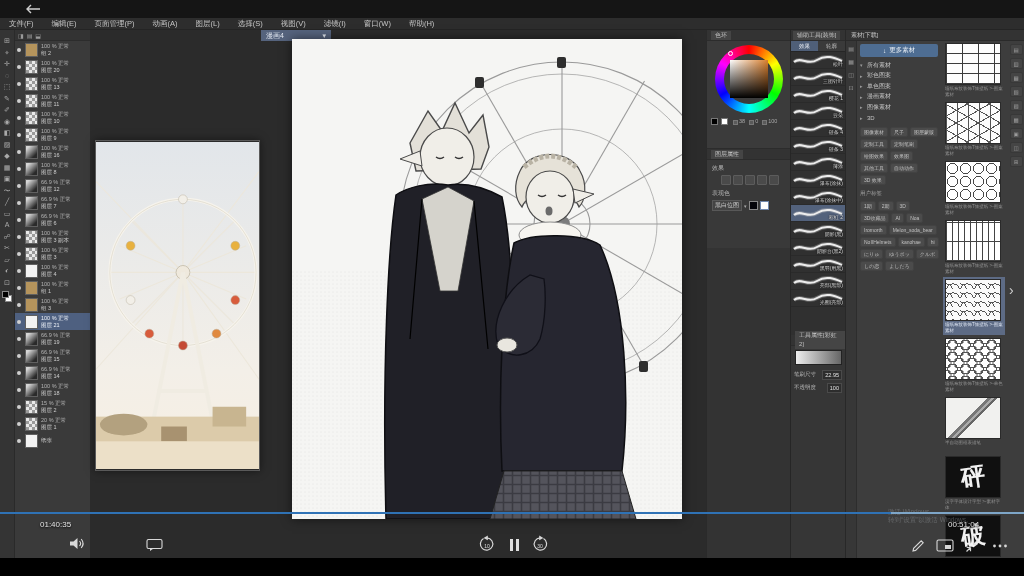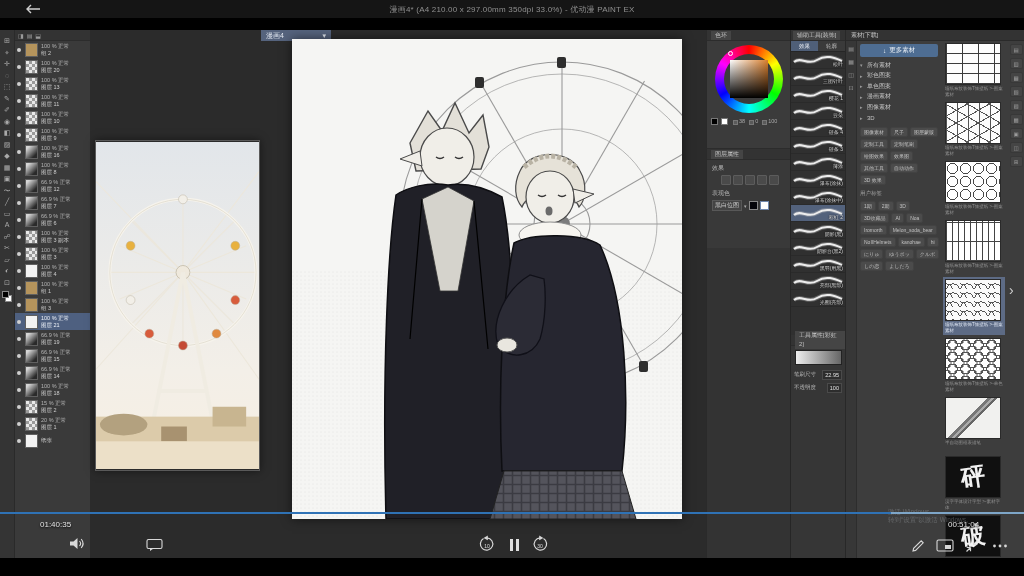--- a/index.html
+++ b/index.html
@@ -144,23 +144,35 @@
 <body>
 
 <div id="stage">
 
   <div class="vtop">
     <span class="back">
       <svg width="18" height="10" viewBox="0 0 18 10">
           <path d="M16,5 H3 M7,1 L3,5 L7,9" stroke="#cfcfcf" stroke-width="1.4" fill="none"></path>
         </svg>
     </span>
-    <span class="vtitle">漫画4* (A4 210.00 x 297.00mm 350dpi 33.0%) - 优动漫 PAINT EX</span>
   </div>
 
+  <nav class="menubar">
+
+  <span class="mitem">文件(F)</span>
+      <span class="mitem">编辑(E)</span>
+      <span class="mitem">页面管理(P)</span>
+      <span class="mitem">动画(A)</span>
+      <span class="mitem">图层(L)</span>
+      <span class="mitem">选择(S)</span>
+      <span class="mitem">视图(V)</span>
+      <span class="mitem">滤镜(I)</span>
+      <span class="mitem">窗口(W)</span>
+      <span class="mitem">帮助(H)</span>
+    </nav>
 
   <div class="app">
 
     <div class="toolbar">
       <div style="display:flex;flex-direction:column;align-items:center;">
 
       <span class="ticon">⊞</span>
           <span class="ticon">⌖</span>
           <span class="ticon">✛</span>
           <span class="ticon">◌</span>

